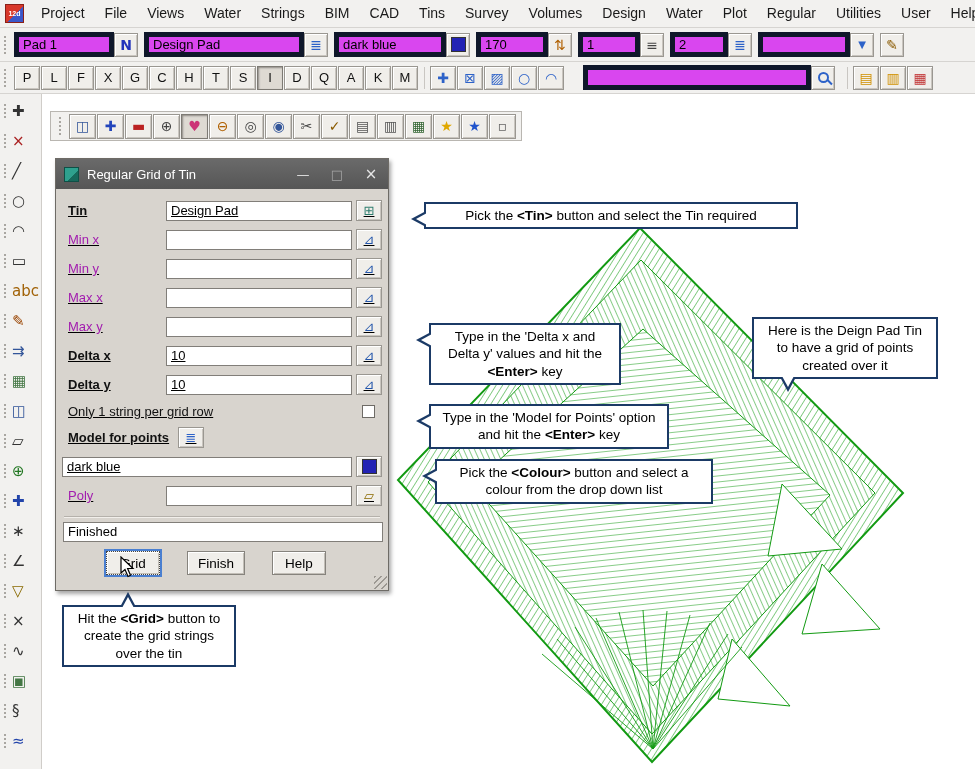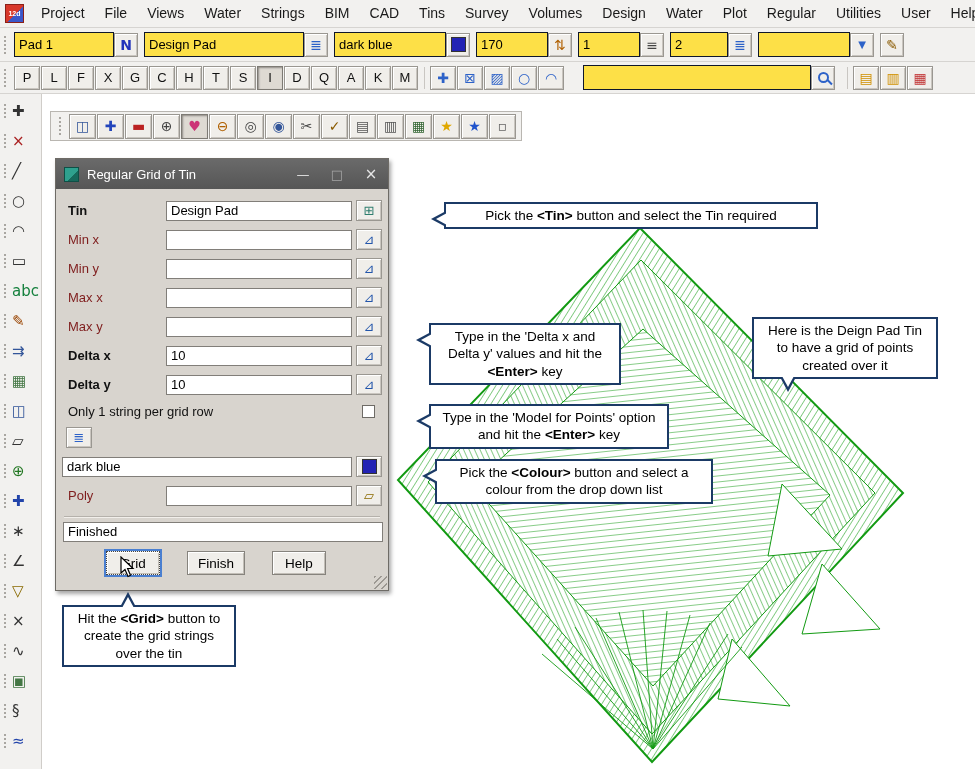--- a/index.html
+++ b/index.html
@@ -14,21 +14,21 @@
   #toolbar2 { top:62px; height:32px; }
 
   .grip { width:5px; height:18px; border-left:2px dotted #a9a6a1; margin:0 5px 0 4px; flex:none; }
   .sep { width:1px; height:22px; background:#c9c6c2; margin:0 5px; flex:none; }
 
   #app-logo { width:19px; height:19px; margin:0 7px 0 5px; border:1px solid #8a2018;
               background:linear-gradient(135deg,#d8382a 0 55%,#3b57c9 55% 100%);
               color:#fff; font-size:7px; font-weight:bold; text-align:center; line-height:17px; flex:none; }
   .menu-item { padding:0 10px; font-size:14px; color:#1a1a1a; line-height:27px; cursor:default; }
 
-  .field { height:25px; border:1px solid #0f172a; background:#fde047; font-size:13px; padding:0 4px;
+  .field { height:25px; border:5px solid #0f172a; background:#d946ef; font-size:13px; padding:0 4px;
            font-family:"Liberation Sans","DejaVu Sans",sans-serif; }
   .tbtn { height:24px; min-width:24px; background:#f0eeea; border:1px solid #9a9791;
           box-shadow:inset 1px 1px 0 #ffffff, inset -1px -1px 0 #c9c5bf;
           font-size:13px; display:flex; align-items:center; justify-content:center; cursor:default; flex:none; }
   .tbtn .glyph { font-family:"DejaVu Sans",sans-serif; font-size:14px; line-height:1; }
   .tbtn.pressed { background:#dedad3; box-shadow:inset 1px 1px 2px #8f8b85; border-color:#7d7a74; }
   .group { display:flex; align-items:center; margin-right:6px; }
   .swatch { width:15px; height:15px; border:1px solid #333; }
 
   .lbtn { width:26px; height:24px; font-size:13px; color:#111; margin-right:1px; }
@@ -62,23 +62,23 @@
   #dialog-titlebar { height:30px; background:linear-gradient(#6a6a6a,#565656); display:flex; align-items:center; color:#fff; }
   #dialog-icon { width:15px; height:15px; margin:0 8px 0 8px; border:1px solid #0e4f46;
                  background:linear-gradient(135deg,#2fa08e 0 60%,#17695c 60% 100%); flex:none; }
   #dialog-title { font-size:13px; flex:1; }
   .win-ctl { width:34px; height:30px; border:none; background:transparent; color:#e6e6e6; font-size:13px; cursor:default;
              font-family:"DejaVu Sans",sans-serif; }
   .win-ctl.dim { color:#a5a5a5; }
   #dialog-close { font-size:15px; }
 
   #dialog-body { padding:7px 6px 0 6px; }
-  .drow { display:flex; align-items:center; height:29px; }
+  .drow { display:flex; align-items:center; height:29px;text-decoration:underline; }
   .drow .dlabel { width:112px; padding-left:6px; color:#111; font-weight:bold; }
-  .drow .dlabel.dim { color:#7f1d1d; font-weight:normal; }
+  .drow .dlabel.dim { color:#a21caf; font-weight:normal; }
   .drow .dinput { flex:1; height:20px; border:1px solid #817e79; background:#fff; font-size:13px; padding:0 4px;
                   font-family:"Liberation Sans","DejaVu Sans",sans-serif; }
   .rbtn { width:26px; height:21px; margin-left:4px; }
   .rbtn .glyph { font-size:13px; }
   .checkbox { width:13px; height:13px; border:1px solid #6e6b66; background:#fff; margin:0 7px 0 auto; }
   .dsep { height:2px; border-top:1px solid #b5b1ab; border-bottom:1px solid #f2efeb; margin:6px 2px 4px 2px; }
   #status-field { display:block; width:320px; margin:2px 1px 0 1px; height:20px; border:1px solid #817e79;
                   background:#fff; font-size:13px; padding:0 4px; line-height:18px; }
   #dialog-buttons { display:flex; align-items:center; margin-top:9px; padding:0 56px 0 44px; justify-content:space-between; }
   .dbtn { height:24px; min-width:54px; padding:0 10px; background:#f0eeea; border:1px solid #86837d;
@@ -280,21 +280,21 @@
       <button class="side-tool">
         <span class="sgrip"></span>
         <span class="glyph" style="color: rgb(51, 51, 51);">◠</span>
       </button>
       <button class="side-tool">
         <span class="sgrip"></span>
         <span class="glyph" style="color: rgb(51, 51, 51);">▭</span>
       </button>
       <button class="side-tool">
         <span class="sgrip"></span>
-        <span class="glyph" style="color: #15803d;">abc</span>
+        <span class="glyph" style="color: #a16207;">abc</span>
       </button>
       <button class="side-tool">
         <span class="sgrip"></span>
         <span class="glyph" style="color: rgb(153, 68, 0);">✎</span>
       </button>
       <button class="side-tool">
         <span class="sgrip"></span>
         <span class="glyph" style="color: rgb(51, 85, 153);">⇉</span>
       </button>
       <button class="side-tool">
@@ -505,20 +505,21 @@
         <input class="dinput" value="10" style="">
         <button class="tbtn rbtn">
             <span class="glyph" style="color:#2255aa">⊿</span>
           </button>
       </div>
       <div class="drow" style="height:24px">
         <span class="dlabel" style="width:auto;font-weight:normal">Only 1 string per grid row</span>
         <span class="checkbox"></span>
       </div>
       <div class="drow">
+        <span class="dlabel">Model for points</span>
         <button class="tbtn rbtn">
             <span class="glyph" style="color:#2d62c8">≣</span>
           </button>
       </div>
       <div class="drow">
         <input class="dinput" value="dark blue" style="">
         <button class="tbtn rbtn">
             <span class="swatch" style="background: rgb(35, 35, 180);"></span>
           </button>
       </div>
@@ -535,21 +536,21 @@
 
       <div id="dialog-buttons">
         <button class="dbtn focused">Grid</button>
         <button class="dbtn">Finish</button>
         <button class="dbtn">Help</button>
       </div>
     </div>
     <div id="dialog-resize"></div>
   </div>
 
-  <div class="callout tail-left" style="left:444px; top:202px; width:374px;">
+  <div class="callout tail-left" style="left:424px; top:202px; width:374px;">
     <span>Pick the </span><b>&lt;Tin&gt;</b><span> button and select the Tin required</span>
   </div>
 
   <div class="callout tail-left" style="left:429px; top:323px; width:192px;">
     <span>Type in the 'Delta x and Delta y' values and hit the </span><b>&lt;Enter&gt;</b><span> key</span>
   </div>
 
   <div class="callout tail-left" style="left:429px; top:404px; width:240px;">
     <span>Type in the 'Model for Points' option and hit the </span><b>&lt;Enter&gt;</b><span> key</span>
   </div>

